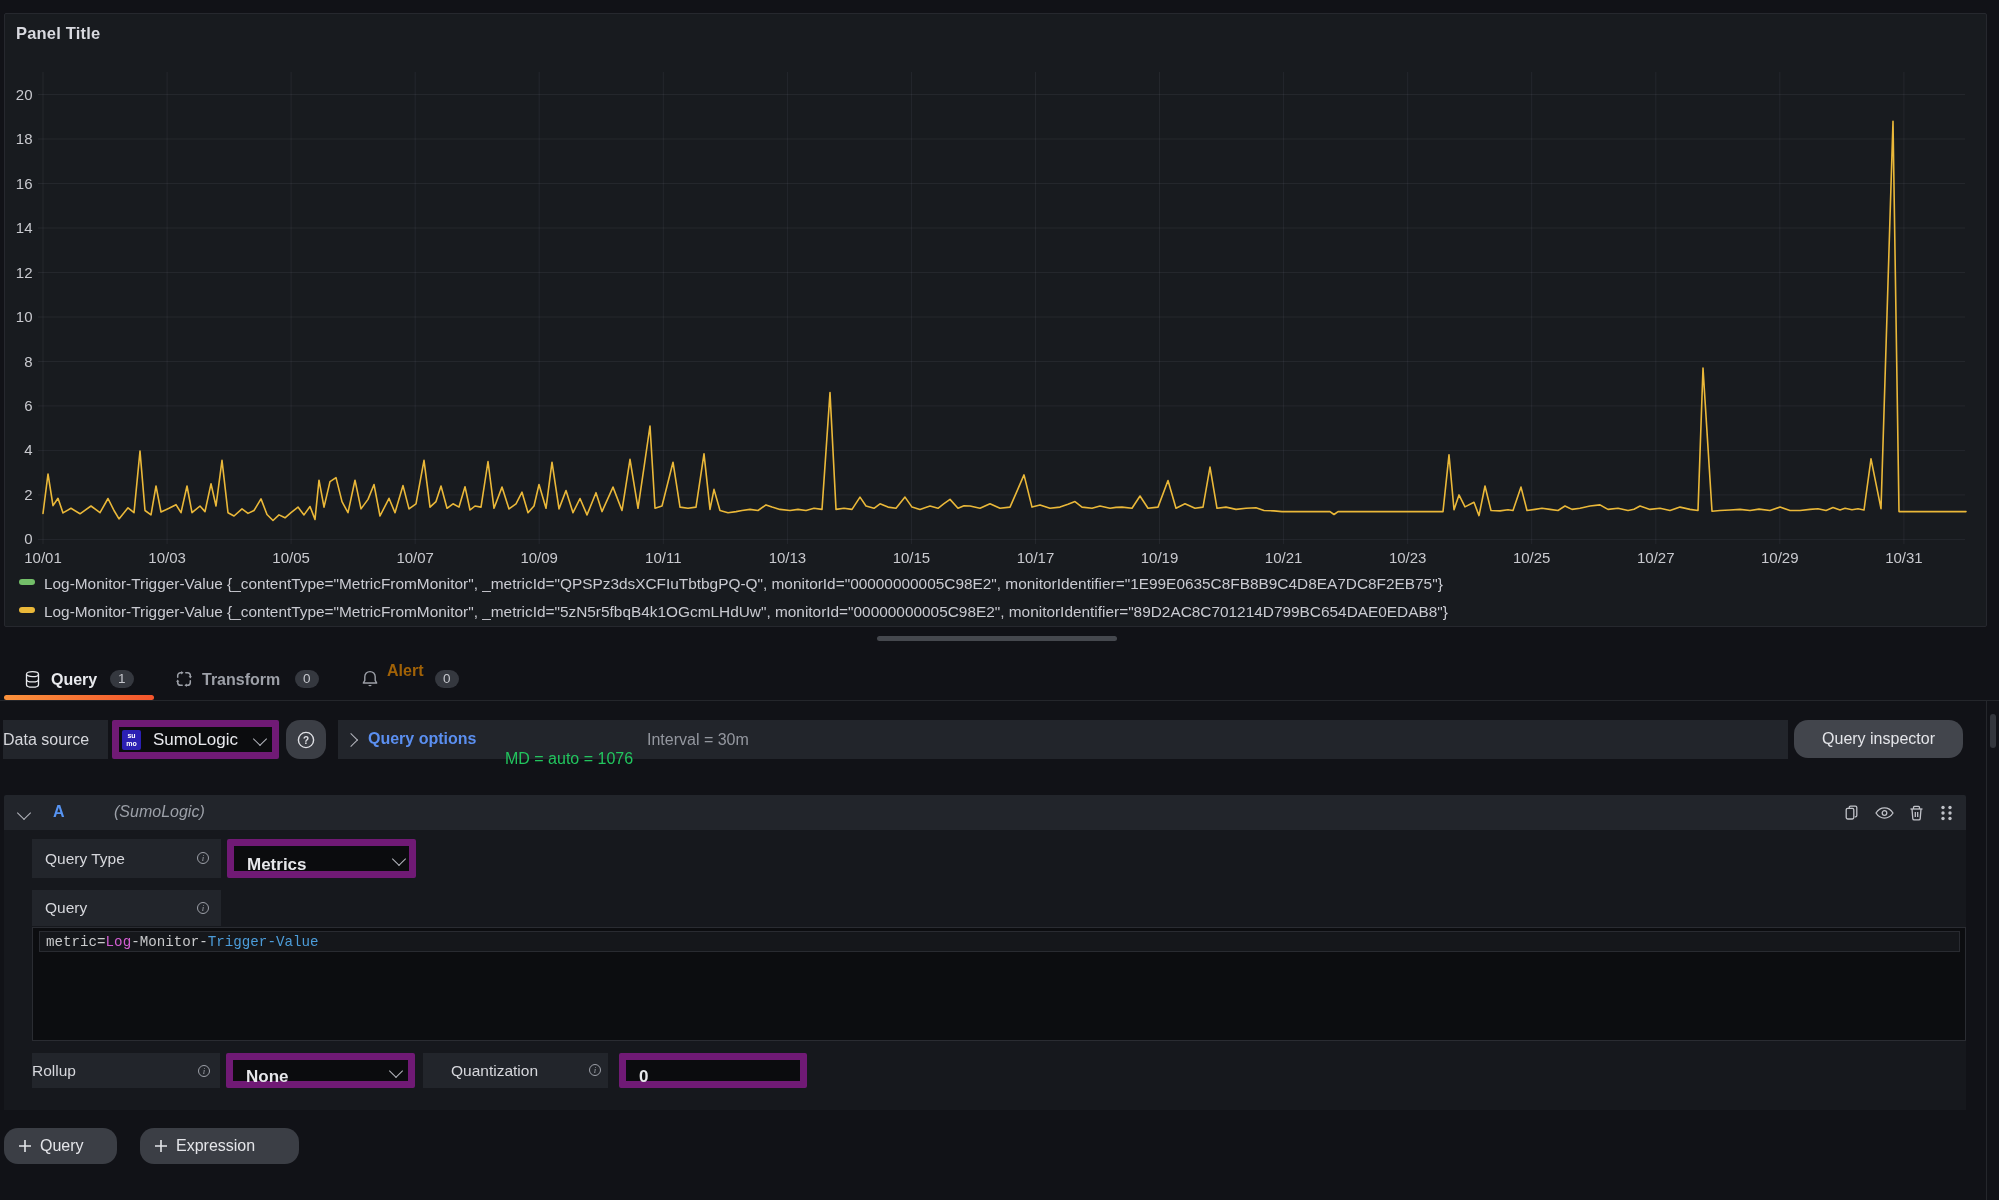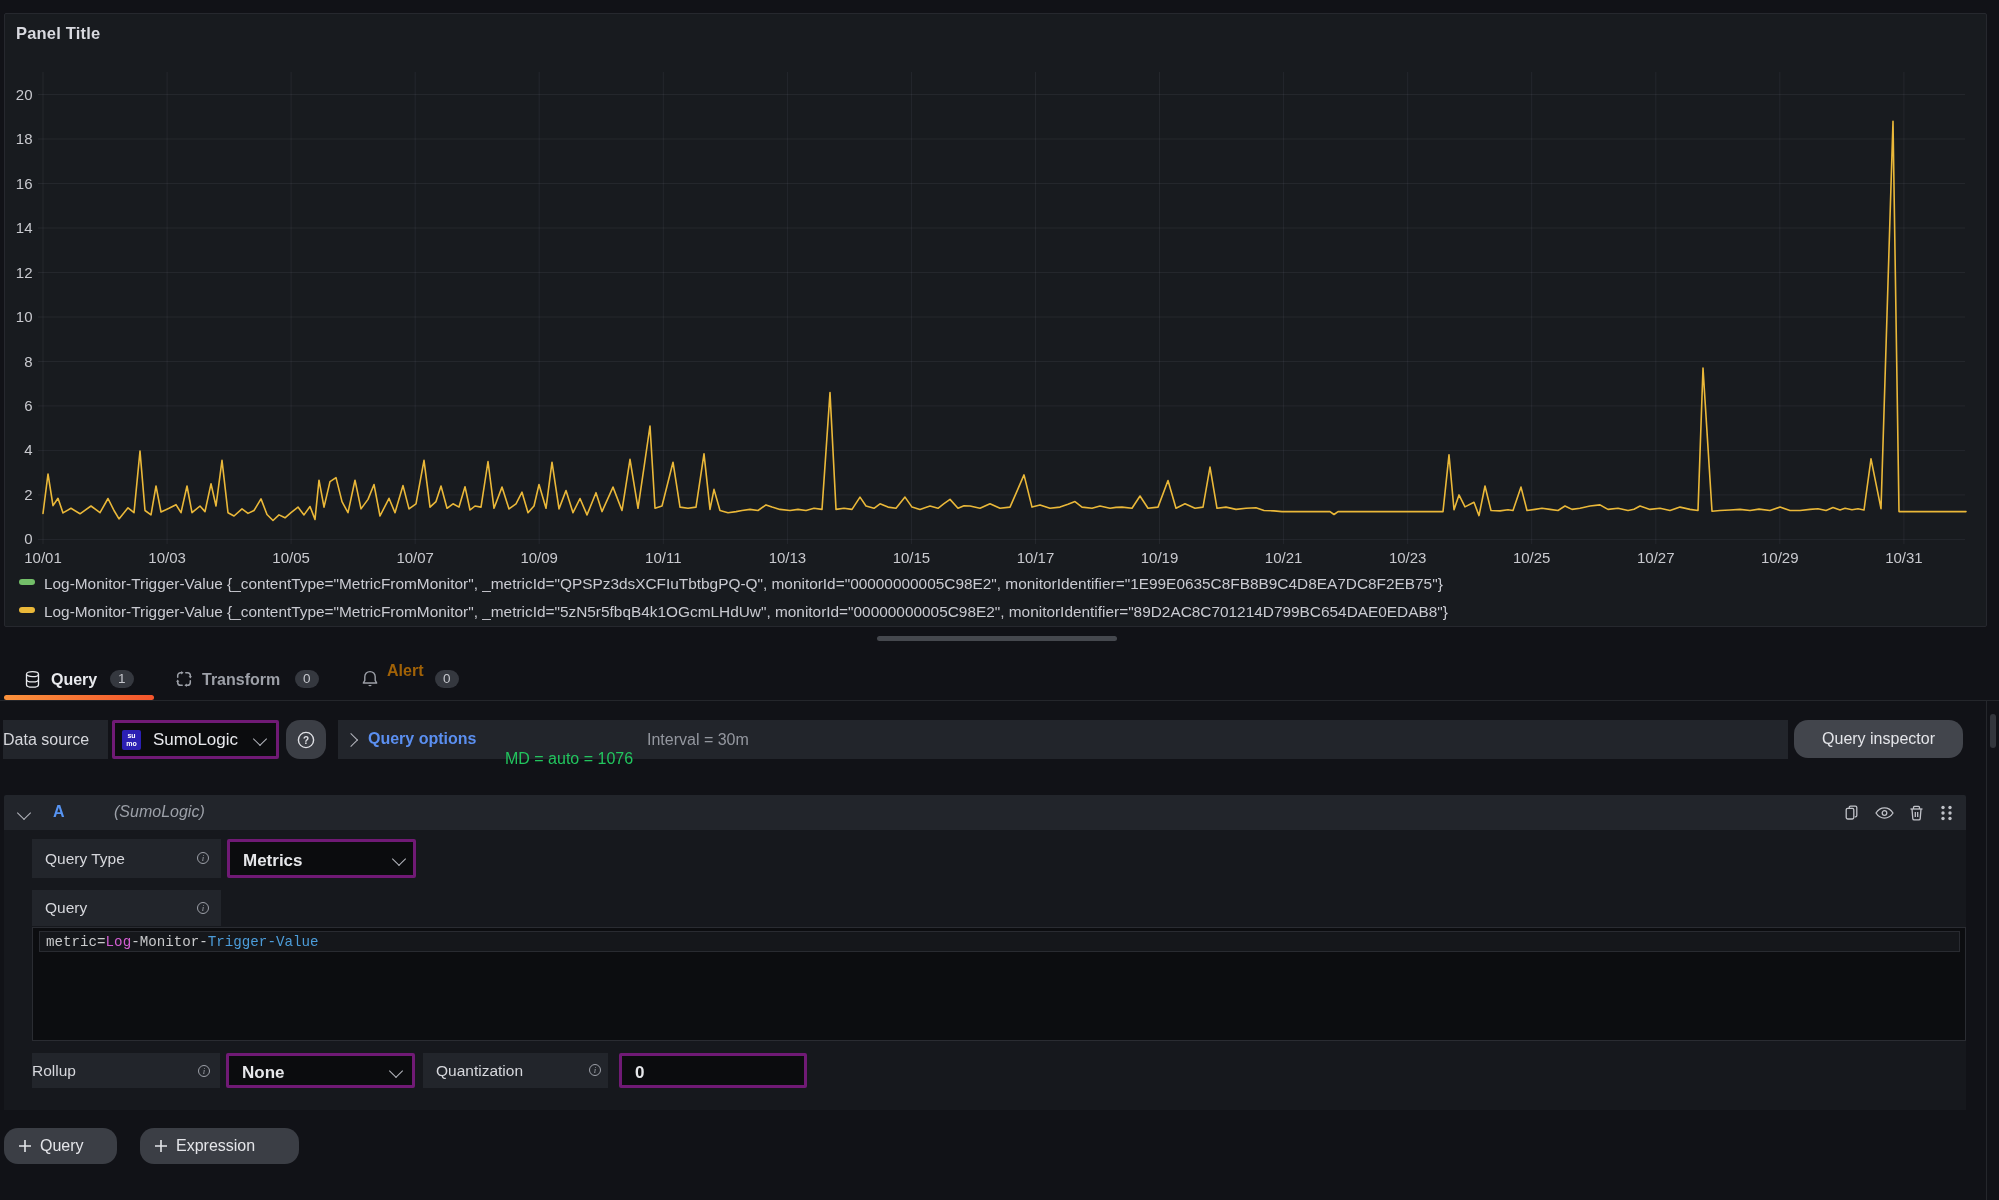--- a/index.html
+++ b/index.html
@@ -17,21 +17,21 @@
   #split { left:877px; top:636px; width:240px; height:5px; border-radius:3px; background:#45484E; }
   
   .tabtxt { font-size:16px; font-weight:700; }
   .badge { display:inline-block; min-width:26px; height:18px; border-radius:9px; background:#35383F;
            color:#C5C6CC; font-size:13.5px; text-align:center; line-height:18px; padding:0 8px; }
   #tabline { left:4px; top:695px; width:150px; height:5px; border-radius:3px; background:linear-gradient(90deg,#FB923C,#F4552C); }
   #tabborder { left:0; top:700px; width:1999px; height:1px; background:#24262B; }
   
   .bar { background:#22252B; }
   .lbl { background:#22252B; font-size:15.5px; font-weight:500; color:#D6D7DC; }
-  .input { background:#0B0C0E; border:3px solid #701a75; border-radius:2px; }
+  .input { background:#0B0C0E; border:7px solid #701a75; border-radius:2px; }
   .btn { background:#3B3E45; border-radius:14px; color:#E4E5E9; font-size:16px; font-weight:500; }
   .icirc { width:12px; height:12px; border:1px solid #9DA0A8; border-radius:50%; color:#9DA0A8;
            font-size:9px; text-align:center; line-height:11px; font-style:italic; font-family:"Liberation Serif",serif; }
   .chev { width:10px; height:10px; border-right:1.7px solid #B4B6BD; border-bottom:1.7px solid #B4B6BD; }
   .chev-d { transform:rotate(45deg); }
   .chev-r { transform:rotate(-45deg); }
   #rowbody { left:4px; top:830px; width:1962px; height:280px; background:#16181D; }
   #editor { left:32px; top:927px; width:1934px; height:114px; background:#0C0D10; border:1px solid #2A2C32; }
   #curline { left:6px; top:3px; width:1921px; height:21px; background:#15171B; border:1px solid #292B31; }
   .mono { font-family:"Liberation Mono", monospace; font-size:14.2px; }
@@ -211,21 +211,21 @@
   
   <div id="editor" class="abs">
     <div id="curline" class="abs"></div>
     <div class="abs mono" style="left:13px; top:6px; color:#C9CACC;">metric=<span style="color:#D25ED2">Log</span>-Monitor-<span style="color:#4C9CD9">Trigger</span><span style="color:#4C9CD9">-Value</span></div>
   </div>
   
   <div class="abs lbl" style="left:32px; top:1053px; width:188px; height:35px; line-height:35px; ">Rollup</div>
   <div class="abs icirc" style="left:198px; top:1065px;">i</div>
   <div class="abs input" style="left:226px; top:1053px; width:189px; height:35px; line-height:33px; padding-left:13px; font-size:17px; font-weight:700; color:#E6E7EA;">None</div>
   <div class="abs chev chev-d" style="left:391px; top:1066px;"></div>
-  <div class="abs lbl" style="left:423px; top:1053px; width:185px; height:35px; line-height:35px; padding-left:13px;">Quantization</div>
+  <div class="abs lbl" style="left:423px; top:1053px; width:185px; height:35px; line-height:35px; padding-left:28px;">Quantization</div>
   <div class="abs icirc" style="left:589px; top:1064px;">i</div>
   <div class="abs input" style="left:619px; top:1053px; width:188px; height:35px; line-height:33px; padding-left:13px; font-size:17px; font-weight:700; color:#E6E7EA;">0</div>
 
   
   <div class="abs btn" style="left:4px; top:1128px; width:113px; height:36px; line-height:36px; padding-left:36px;">Query</div>
   <svg class="abs" style="left:18px; top:1139px;" width="14" height="14" viewBox="0 0 14 14">
       <path d="M7 1 v12 M1 7 h12" stroke="#E4E5E9" stroke-width="1.6"></path>
     </svg>
   <div class="abs btn" style="left:140px; top:1128px; width:159px; height:36px; line-height:36px; padding-left:36px;">Expression</div>
   <svg class="abs" style="left:154px; top:1139px;" width="14" height="14" viewBox="0 0 14 14">

